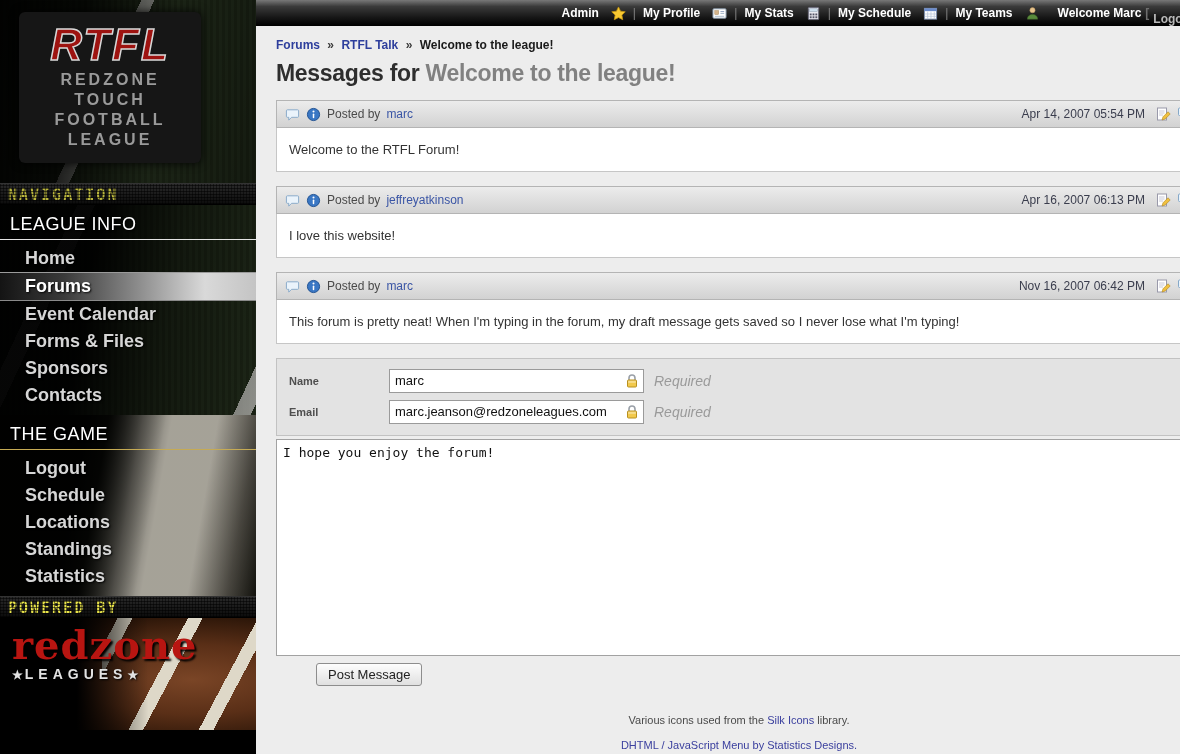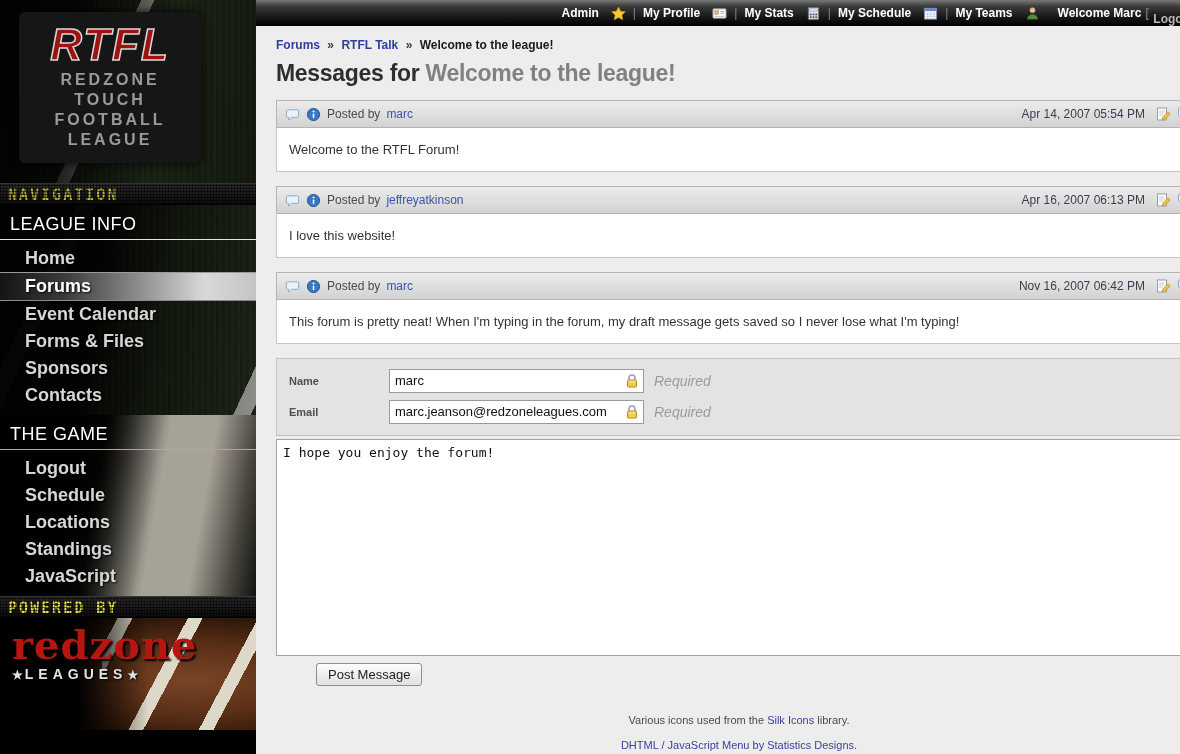--- a/index.html
+++ b/index.html
@@ -138,21 +138,21 @@
       <div class="nav-item">Sponsors</div>
       <div class="nav-item">Contacts</div>
     </div>
 
     <div class="nav-section the-game-bg">
       <div class="nav-heading">THE GAME</div>
       <div class="nav-item">Logout</div>
       <div class="nav-item">Schedule</div>
       <div class="nav-item">Locations</div>
       <div class="nav-item">Standings</div>
-      <div class="nav-item">JavaScript</div>
+      <div class="nav-item">Statistics</div>
     </div>
 
     <div class="led-bar powered-led">POWERED BY</div>
 
     <div class="rz-area">
       <div class="rz-laces"></div>
       <div class="rz-shade"></div>
       <div class="rz-text">
         <div class="rz-title">redzone</div>
         <div class="rz-sub"><span class="rz-star">★</span><span>LEAGUES</span><span class="rz-star">★</span></div>

